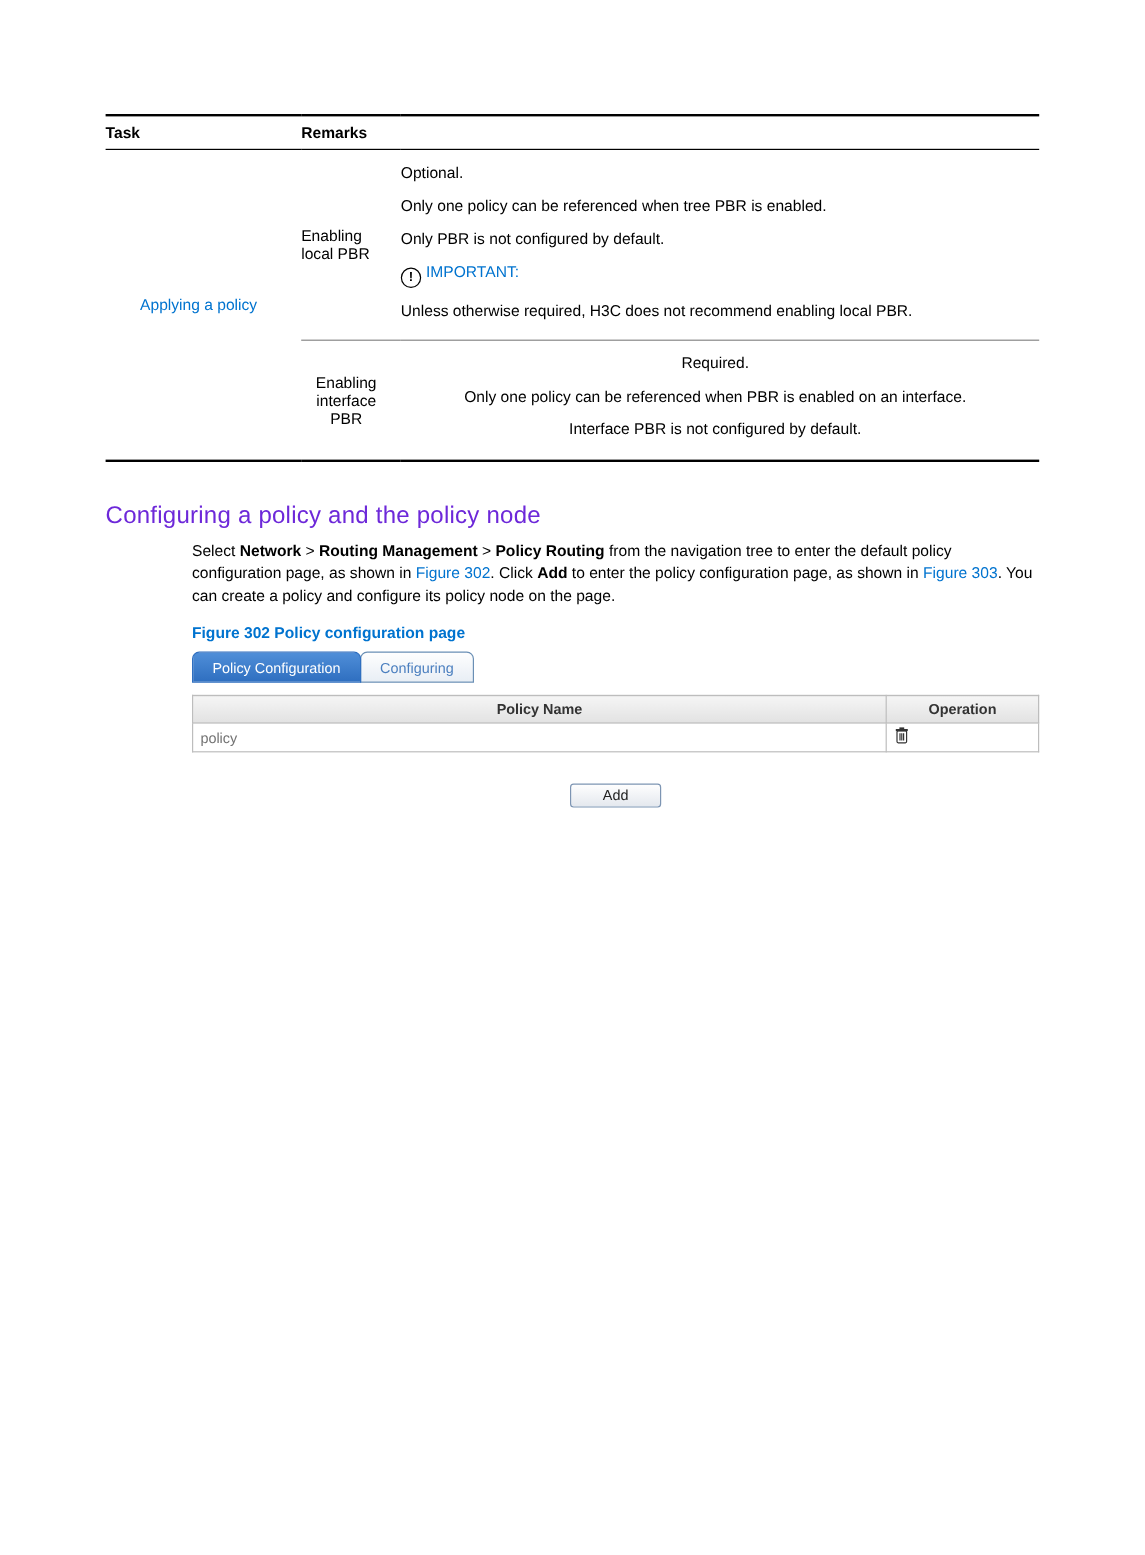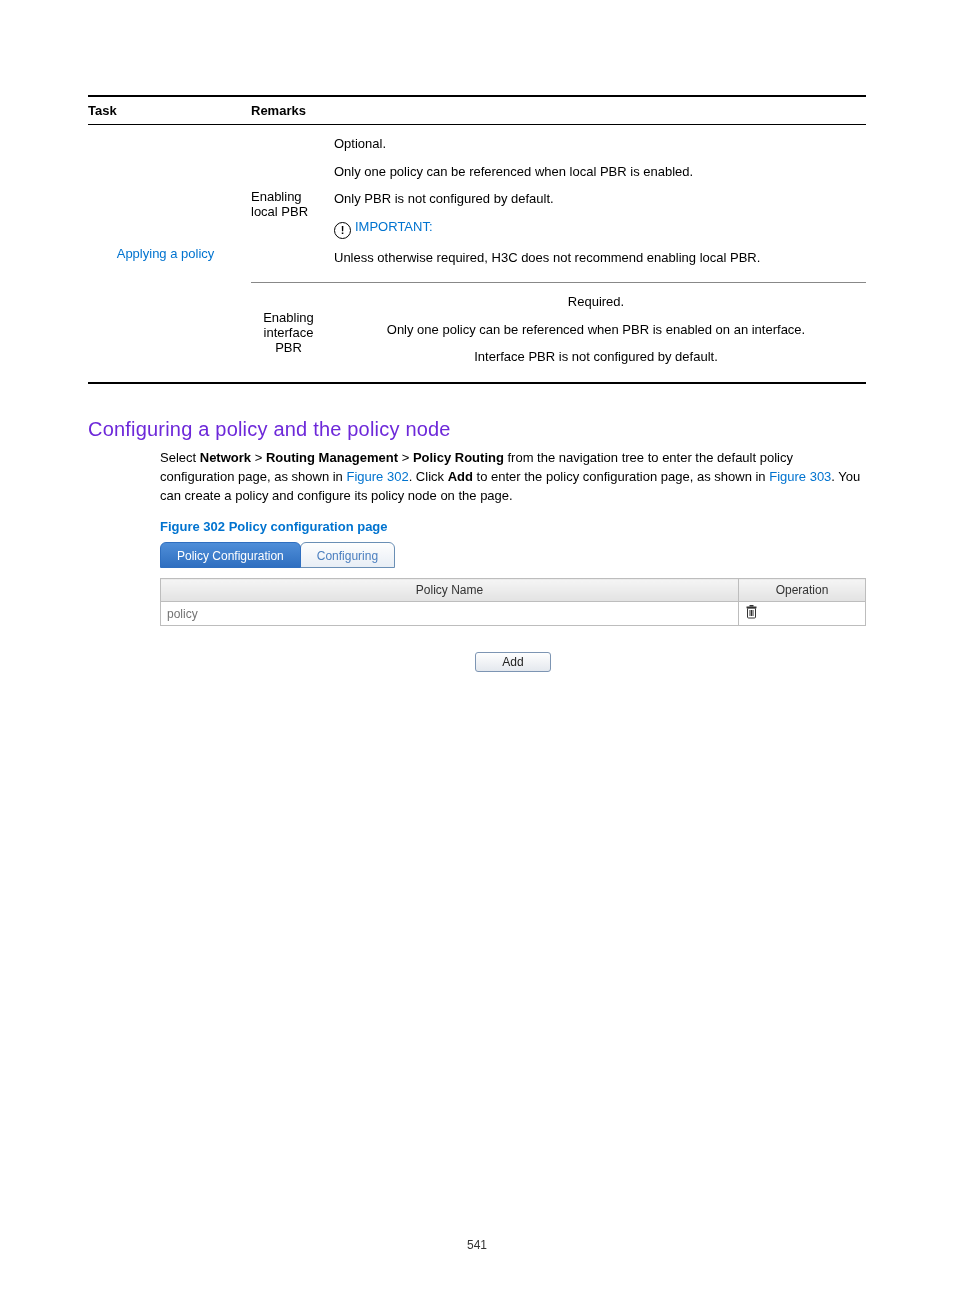--- a/index.html
+++ b/index.html
@@ -119,21 +119,21 @@
   .policy-table {
     width: 100%;
     border-collapse: collapse;
     margin-top: 10px;
     font-size: 12px;
   }
   .policy-table th {
     background: linear-gradient(#f5f5f5, #e2e2e2);
     border: 1px solid #bdbdbd;
     padding: 4px 2px;
-    font-weight: normal;
+    font-weight: bold;
     color: #333;
   }
   .policy-table td {
     border: 1px solid #bdbdbd;
     padding: 3px 6px;
     color: #737373;
     background: #fff;
   }
   .policy-table td.op { color: #333; }
   .trash-icon {
@@ -176,21 +176,21 @@
       <th style="width:155px">Task</th>
       <th colspan="2">Remarks</th>
     </tr>
     <tr>
       <td rowspan="2" class="bottom-border">
         <span class="task-link">Applying a policy</span>
       </td>
       <td class="subcell-border" style="width:75px">Enabling local PBR</td>
       <td class="subcell-border remarks">
         <p>Optional.</p>
-        <p>Only one policy can be referenced when local PBR is enabled.</p>
+        <p>Only one policy can be referenced when tree PBR is enabled.</p>
         <p>Only PBR is not configured by default.</p>
         <p class="important-line">
           <span class="important-icon">!</span><span>IMPORTANT:</span>
         </p>
         <p>Unless otherwise required, H3C does not recommend enabling local PBR.</p>
       </td>
     </tr>
     <tr>
       <td class="bottom-border">Enabling interface PBR</td>
       <td class="bottom-border remarks">
@@ -239,14 +239,13 @@
         </td>
       </tr>
     </tbody>
       </table>
 
     <div class="add-btn-row">
       <span class="add-btn">Add</span>
     </div>
   </div>
 
-  <div class="page-number">541</div>
 </div>
 
 </body></html>

